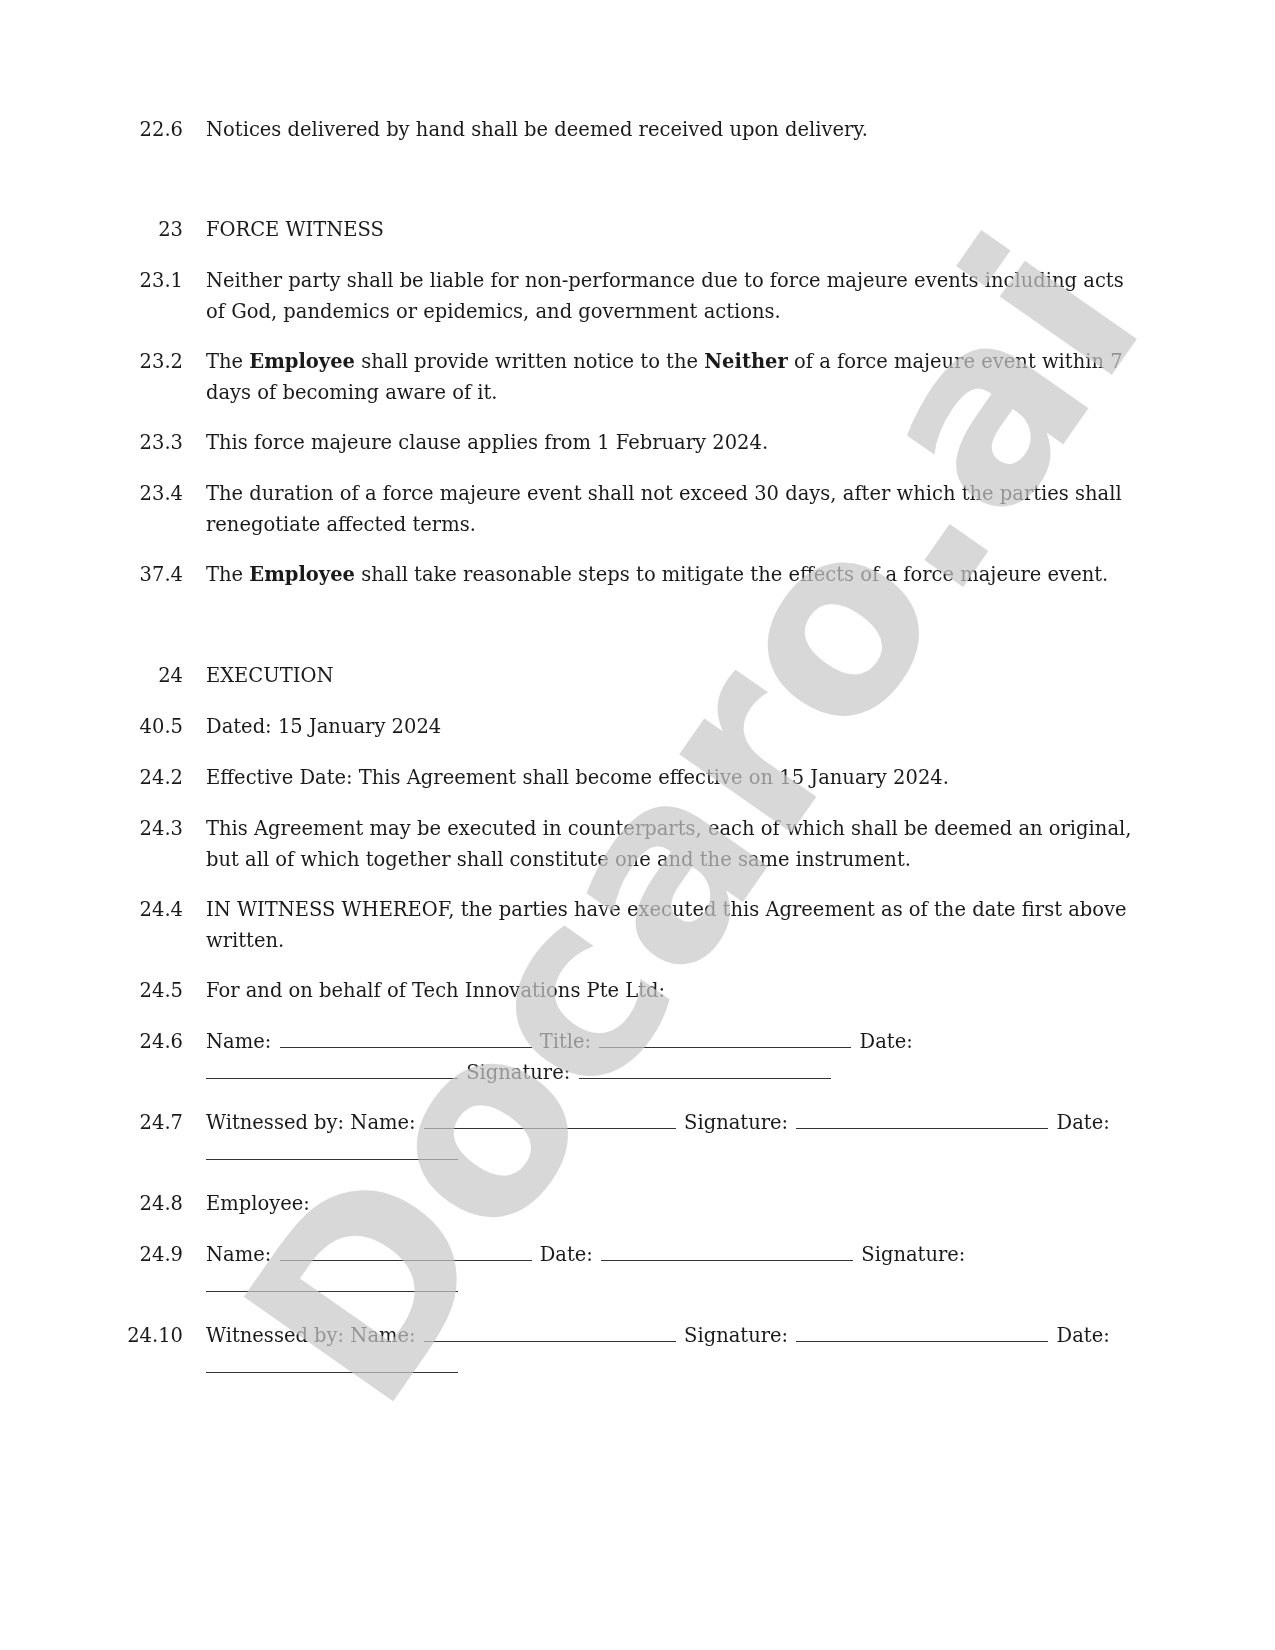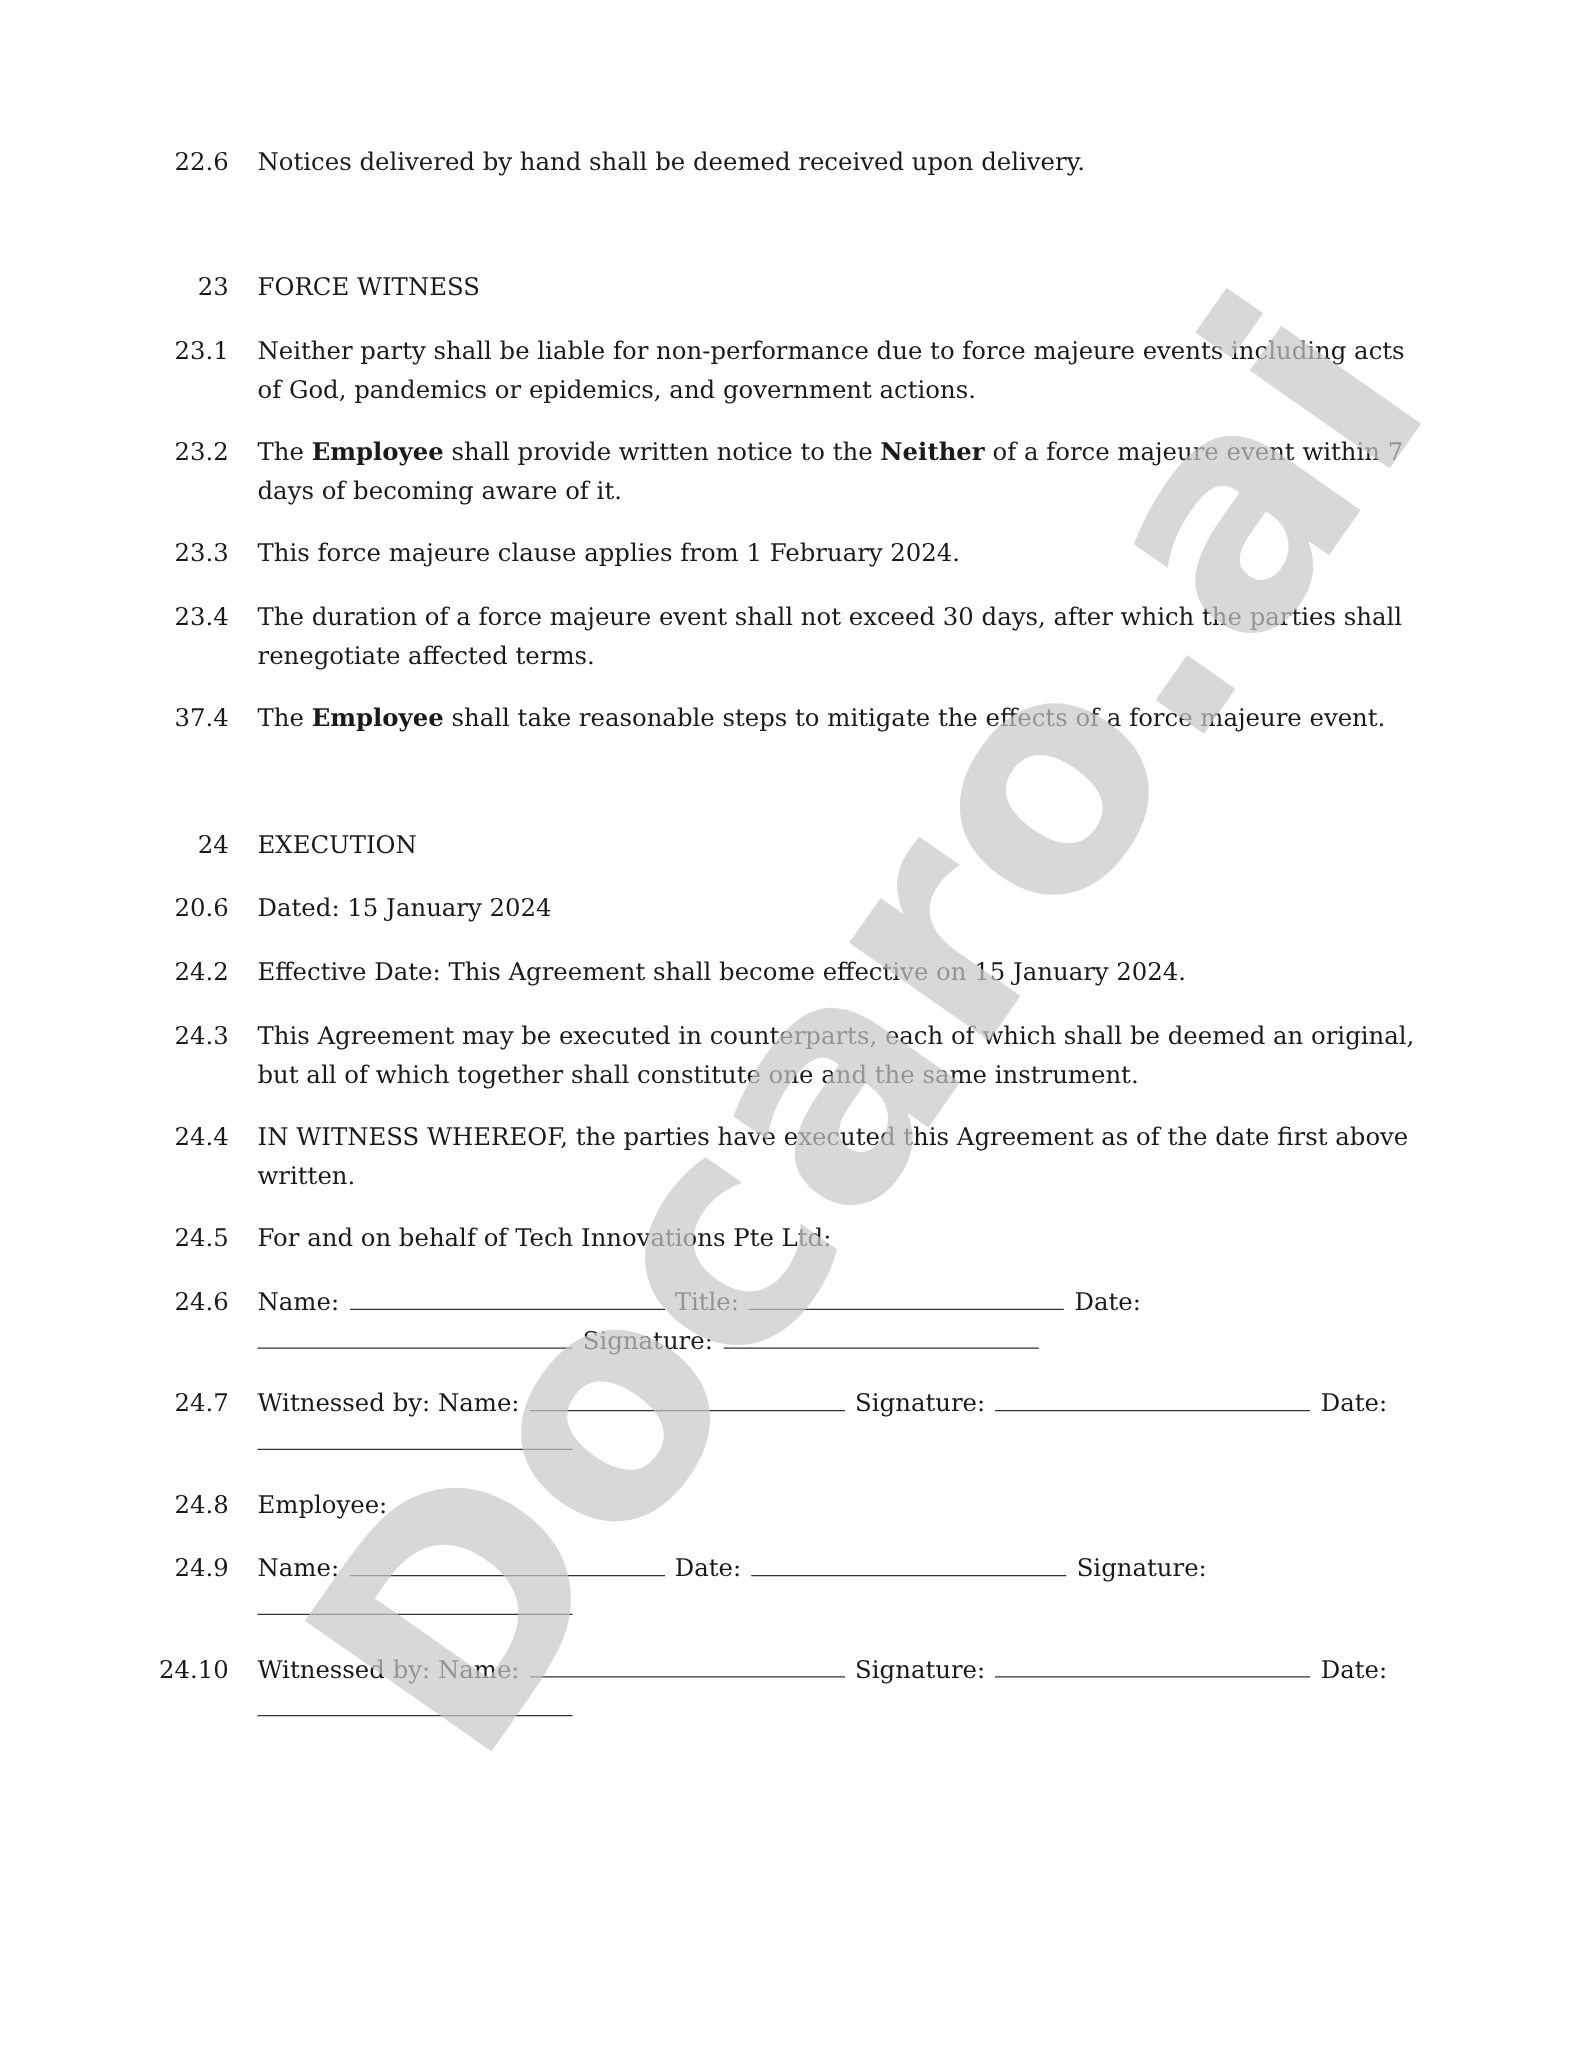--- a/index.html
+++ b/index.html
@@ -53,21 +53,21 @@
     <span class="num">37.4</span>
     <span class="txt"><span>The </span><b>Employee</b><span> shall take reasonable steps to mitigate the effects of a force majeure event.</span></span>
   </div>
 
   <div class="para heading" style="top:660px;">
     <span class="num">24</span>
     <span class="txt">EXECUTION</span>
   </div>
 
   <div class="para" style="top:711px;">
-    <span class="num">20.6</span>
+    <span class="num">40.5</span>
     <span class="txt">Dated: 15 January 2024</span>
   </div>
 
   <div class="para" style="top:762px;">
     <span class="num">24.2</span>
     <span class="txt">Effective Date: This Agreement shall become effective on 15 January 2024.</span>
   </div>
 
   <div class="para" style="top:813px;">
     <span class="num">24.3</span>

